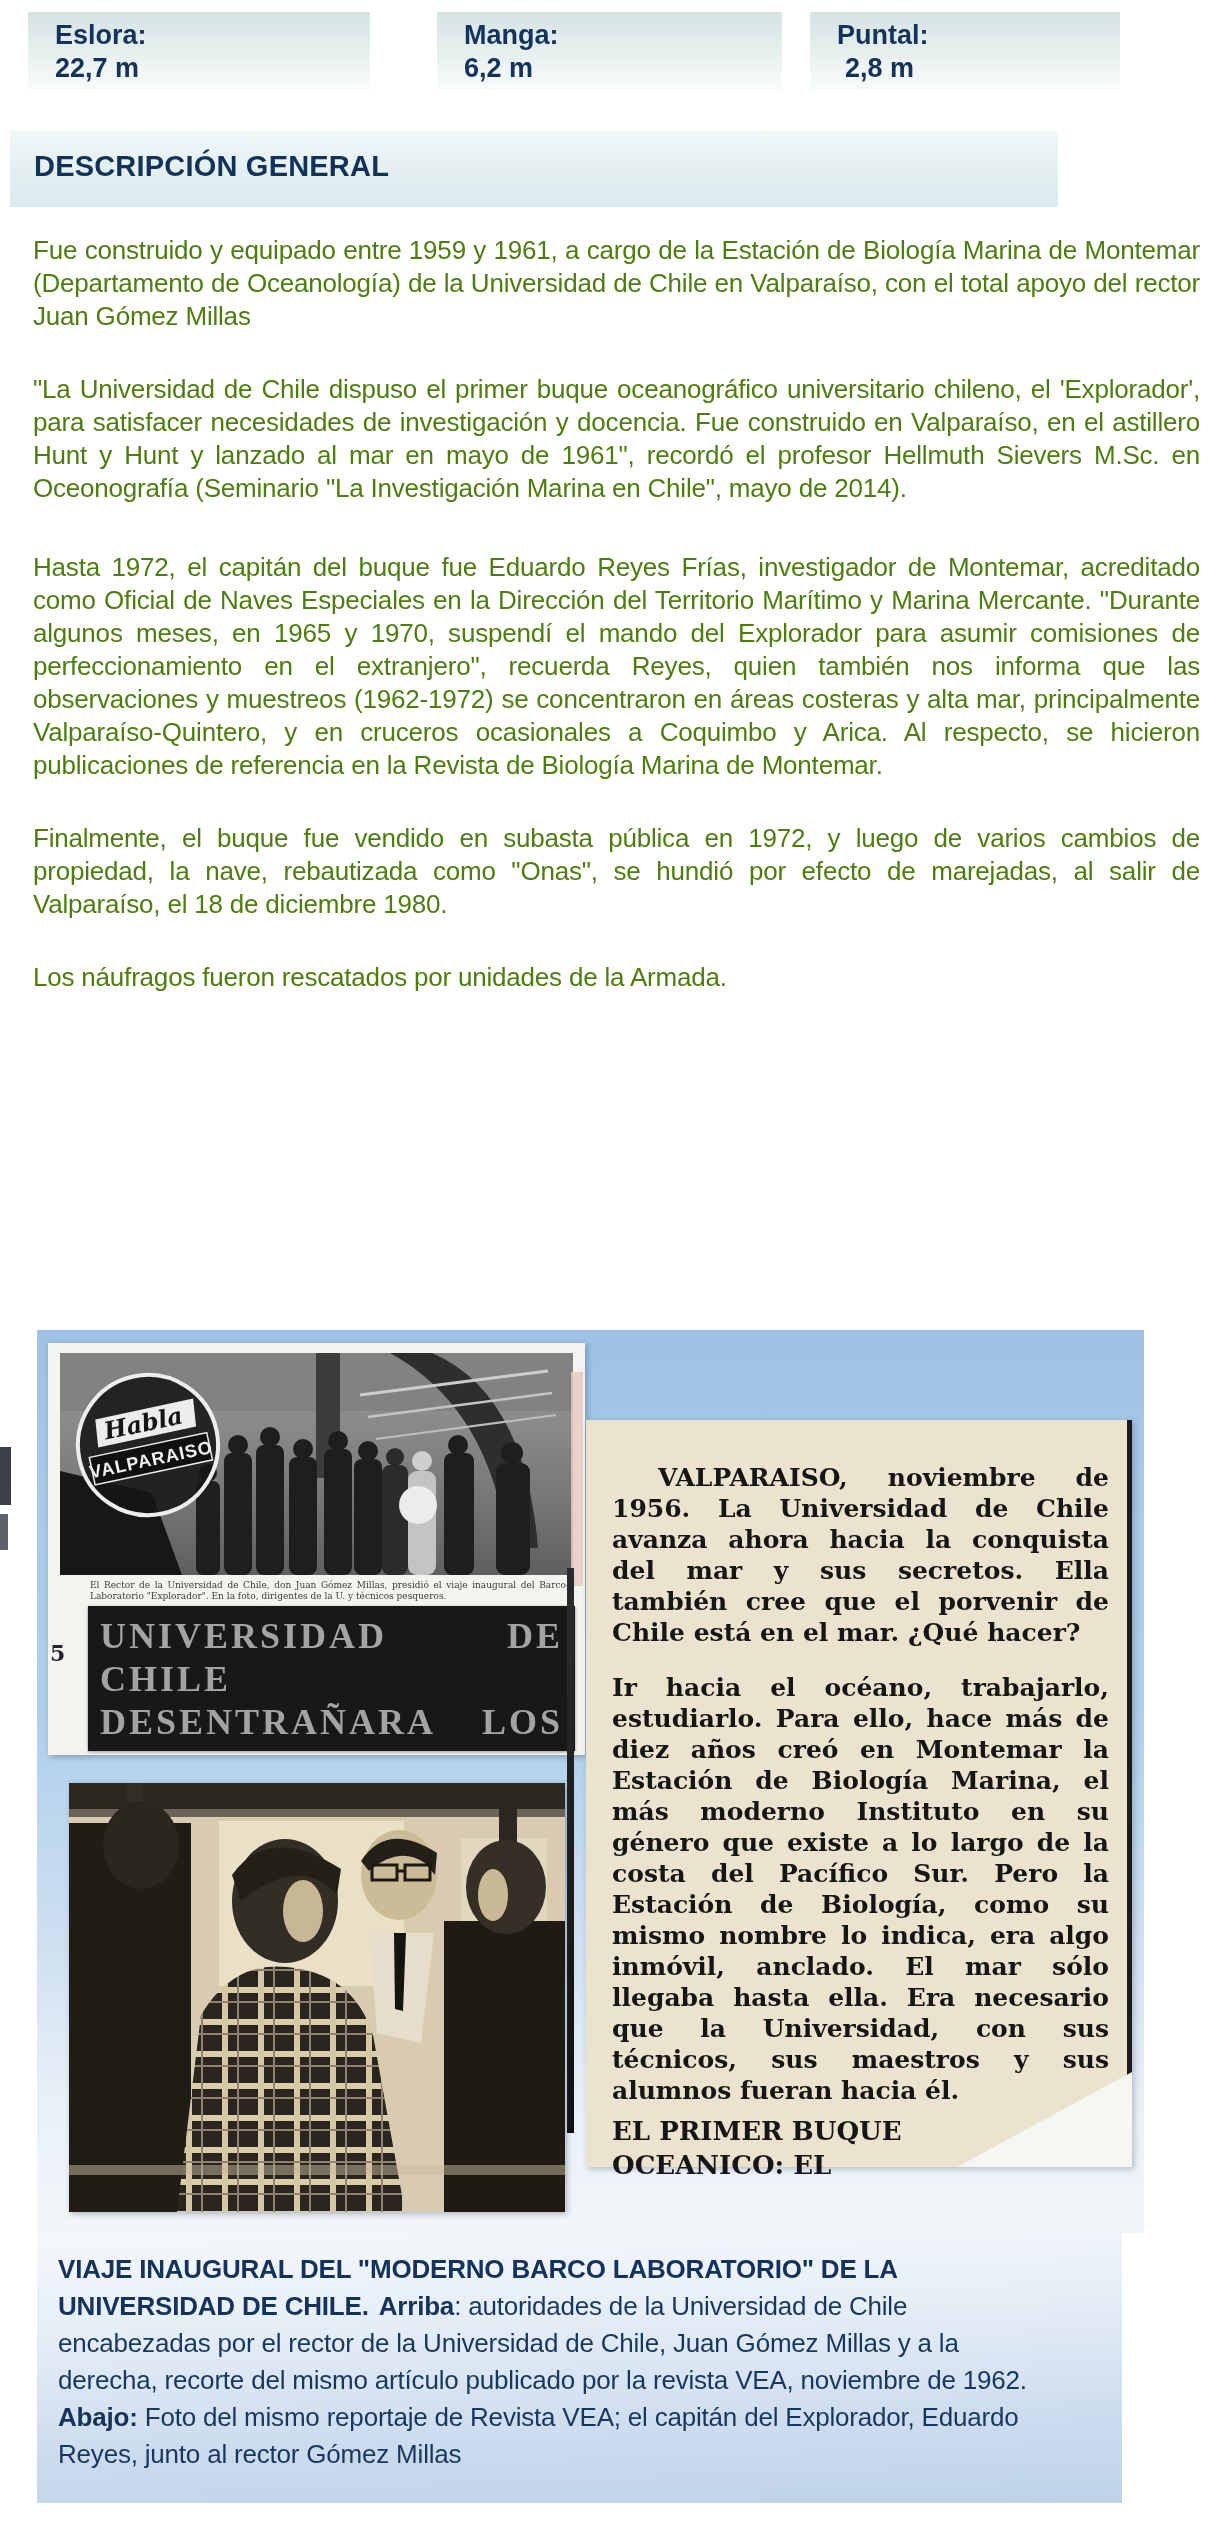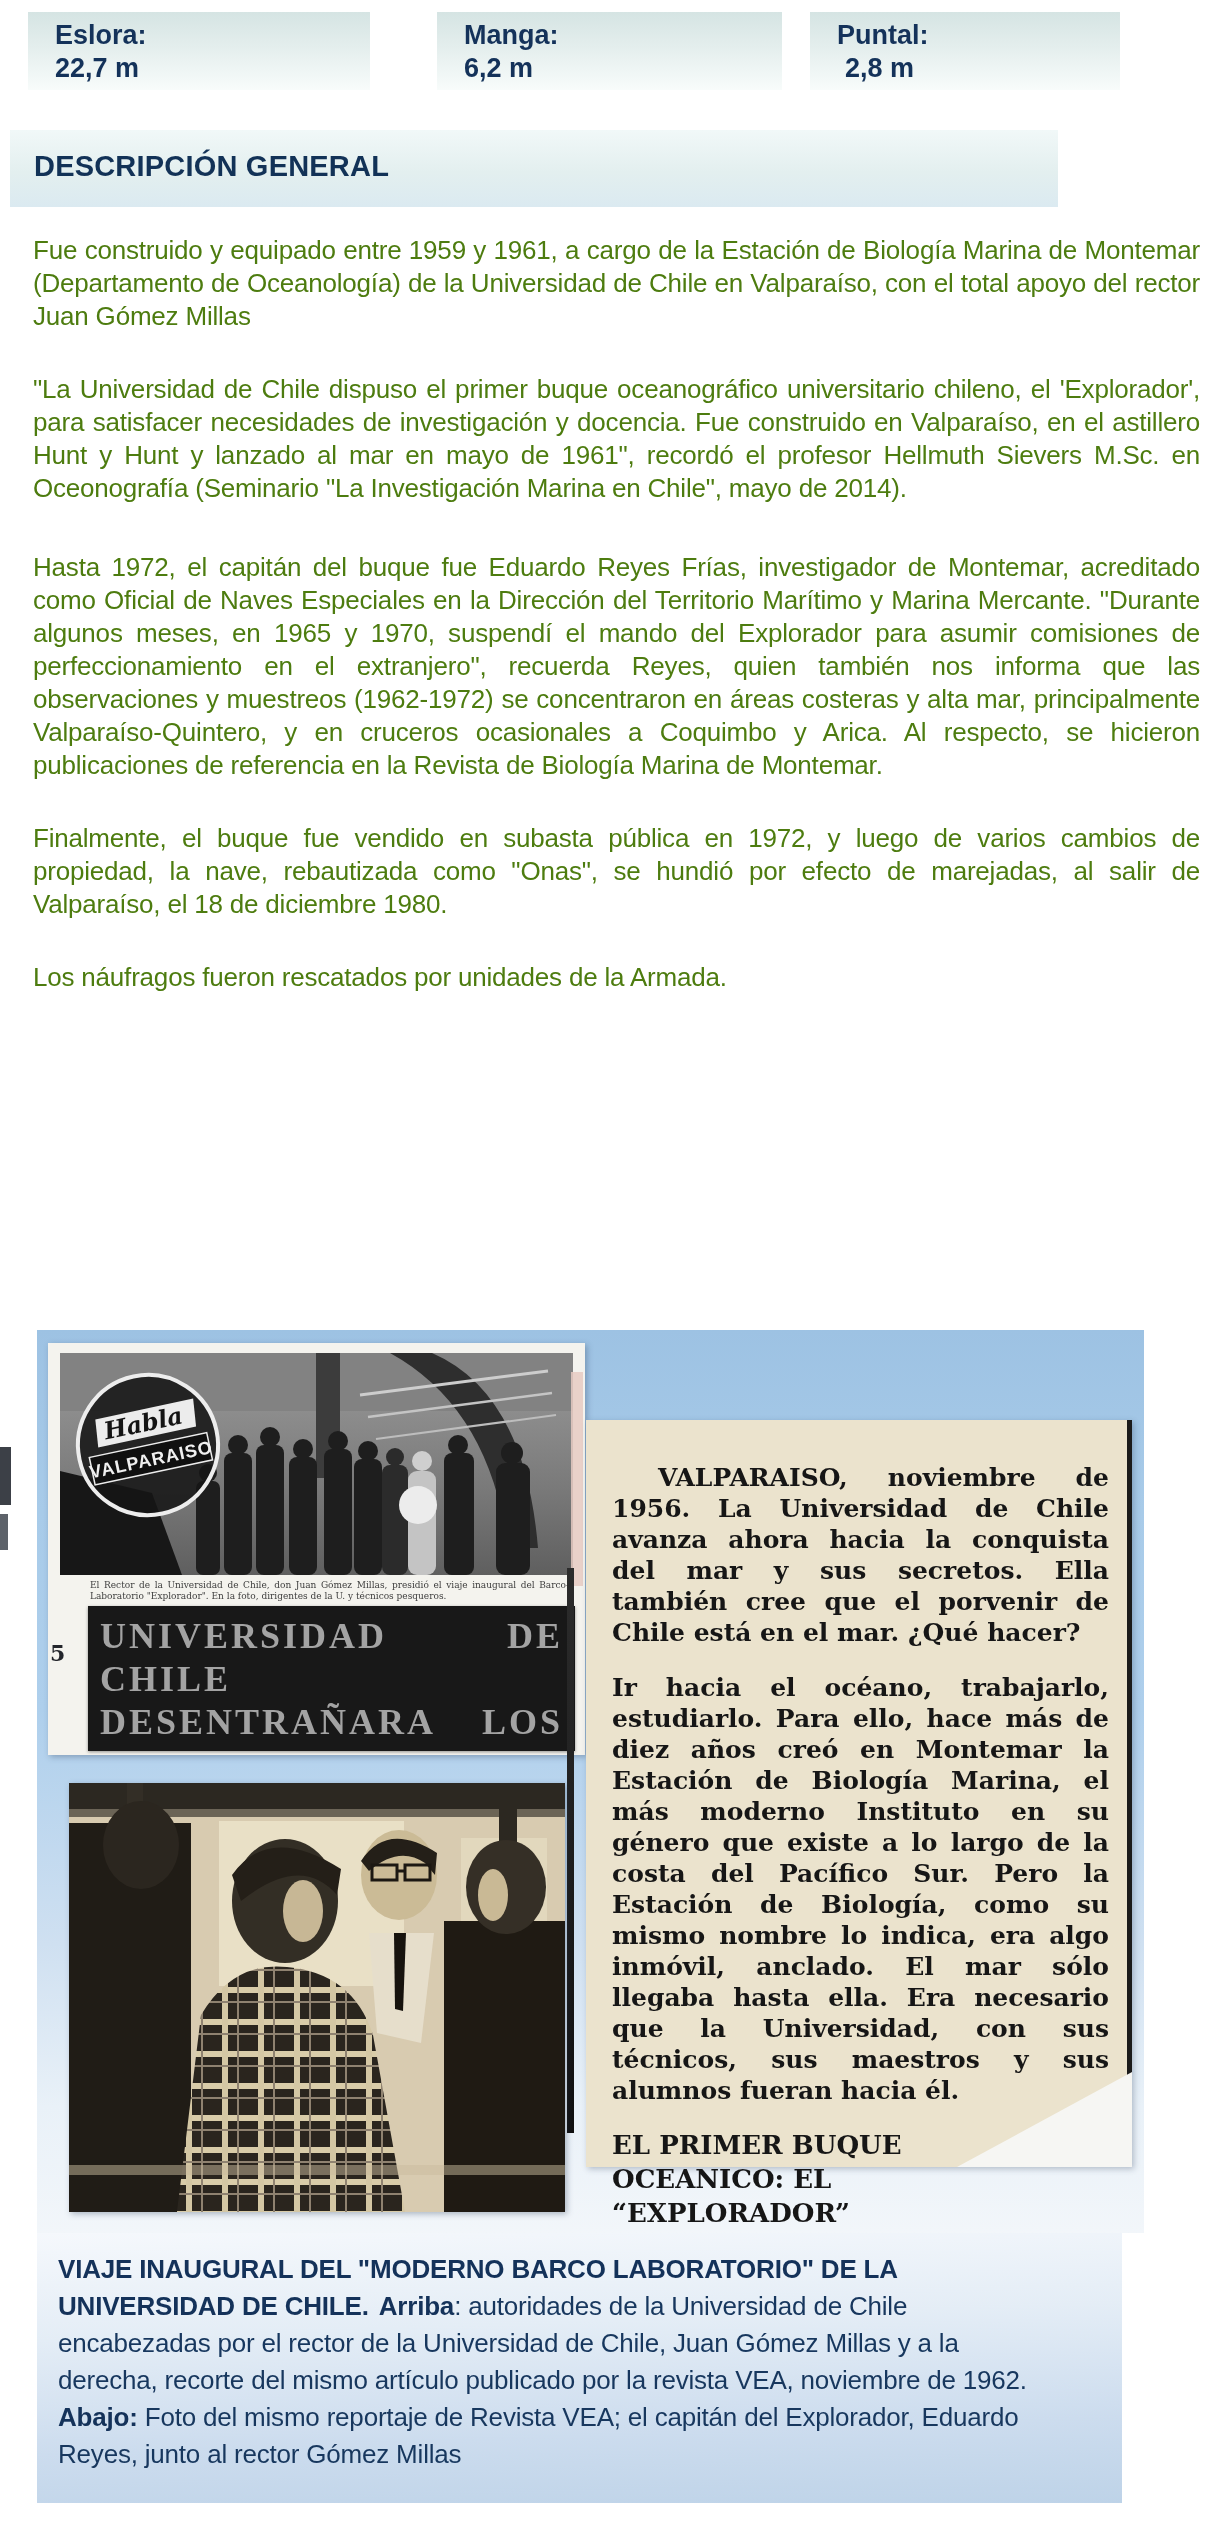--- a/index.html
+++ b/index.html
@@ -60,21 +60,21 @@
   
   .photo2{position:absolute;left:32px;top:453px;box-shadow:2px 2px 6px rgba(40,60,90,.35);}
 
   
   .clipping{position:absolute;left:549px;top:90px;width:546px;height:747px;
             box-sizing:border-box;background:#ebe3cd;border-right:5px solid #1b1b1b;
             padding:42px 18px 12px 26px;font-family:"DejaVu Serif",serif;font-weight:bold;
             color:#161616;font-size:25px;line-height:31px;box-shadow:2px 2px 6px rgba(40,60,90,.3);}
   .clipping p{margin:0;text-align:justify;}
   .clipping p.c1{text-indent:46px;margin-bottom:24px;}
-  .clipping .subhead{margin-top:22px;}
+  .clipping .subhead{margin-top:8px;}
   .clipping .subhead span{display:block;font-size:26px;line-height:34px;text-align:left;}
   .torn{position:absolute;right:-5px;bottom:0;width:175px;height:95px;background:#f6f6f3;
         clip-path:polygon(100% 0,100% 100%,0 100%);}
 
   
   .caption-block{position:absolute;left:37px;top:2233px;width:1085px;height:270px;
                  background:linear-gradient(178deg,#f5f8fc 0%,#e4edf6 35%,#ccdcee 72%,#bed3e8 100%);}
   .caption-inner{padding:18px 60px 0 21px;font-size:26px;line-height:37px;color:#17375e;
                  letter-spacing:-.2px;}
   .caption-inner p{margin:0;}
@@ -216,21 +216,20 @@
       <path d="M163,92 Q200,40 272,86 L268,112 Q232,70 172,118 Z" fill="#241f18"></path>
       <rect x="0" y="382" width="496" height="10" fill="#c9bc9e" opacity=".5"></rect>
     </svg>
 
     <div class="clipping">
       <p class="c1">VALPARAISO, noviembre de 1956. La Universidad de Chile avanza ahora hacia la conquista del mar y sus secretos. Ella también cree que el porvenir de Chile está en el mar. ¿Qué hacer?</p>
       <p>Ir hacia el océano, trabajarlo, estudiarlo. Para ello, hace más de diez años creó en Montemar la Estación de Biología Marina, el más moderno Instituto en su género que existe a lo largo de la costa del Pacífico Sur. Pero la Estación de Biología, como su mismo nombre lo indica, era algo inmóvil, anclado. El mar sólo llegaba hasta ella. Era necesario que la Universidad, con sus técnicos, sus maestros y sus alumnos fueran hacia él.</p>
       <div class="subhead">
         <span>EL PRIMER BUQUE</span>
         <span>OCEANICO: EL</span>
-        <span>“EXPLORADOR”</span>
       </div>
       <div class="torn"></div>
     </div>
   </div>
 
   <div class="caption-block">
     <div class="caption-inner">
       <p><strong class="intro">VIAJE INAUGURAL DEL "MODERNO BARCO LABORATORIO" DE LA UNIVERSIDAD DE CHILE.</strong><strong>Arriba</strong><span>: autoridades de la Universidad de Chile encabezadas por el rector de la Universidad de Chile,  Juan Gómez Millas y a la derecha, recorte del mismo artículo publicado por la revista VEA, noviembre de 1962.</span></p>
       <p><strong>Abajo:</strong><span>  Foto del mismo reportaje de Revista VEA; el capitán del Explorador, Eduardo Reyes, junto al rector Gómez Millas</span></p>
     </div>

